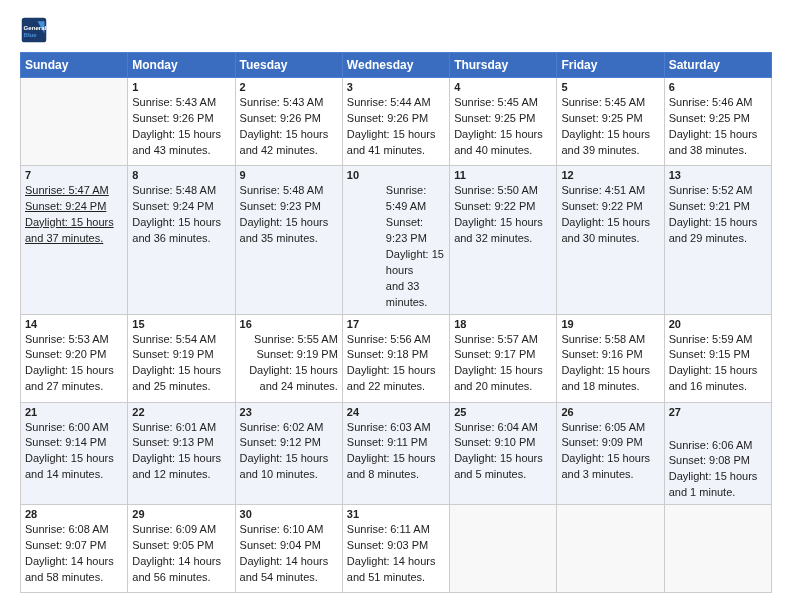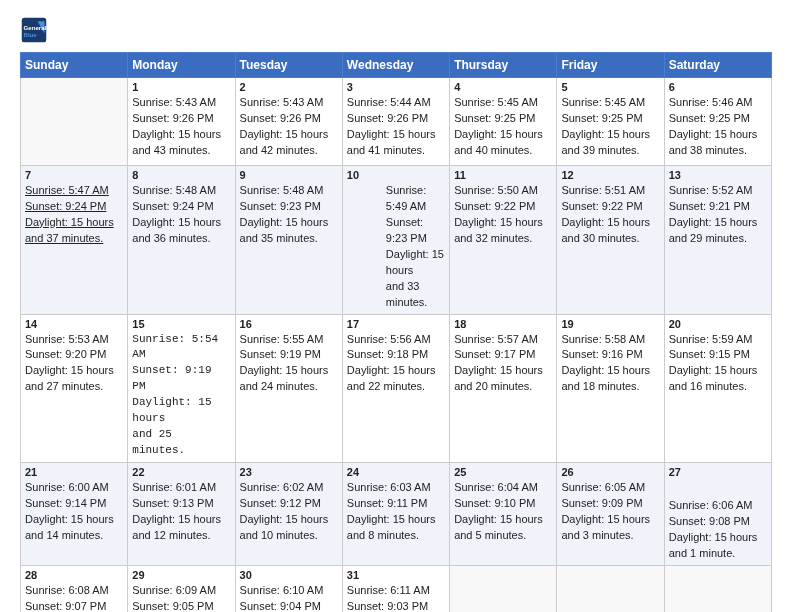--- a/index.html
+++ b/index.html
@@ -201,21 +201,21 @@
           </td>
           <td>
             <span class="day-num">11</span>
             <div class="day-info" style="white-space: pre-line;">Sunrise: 5:50 AM
 Sunset: 9:22 PM
 Daylight: 15 hours
 and 32 minutes.</div>
           </td>
           <td>
             <span class="day-num">12</span>
-            <div class="day-info" style="white-space: pre-line;">Sunrise: 5:51 AM
+            <div class="day-info" style="white-space: pre-line;">Sunrise: 4:51 AM
 Sunset: 9:22 PM
 Daylight: 15 hours
 and 30 minutes.</div>
           </td>
           <td>
             <span class="day-num">13</span>
             <div class="day-info" style="white-space: pre-line;">Sunrise: 5:52 AM
 Sunset: 9:21 PM
 Daylight: 15 hours
 and 29 minutes.</div>
@@ -224,28 +224,28 @@
         <tr>
           <td>
             <span class="day-num">14</span>
             <div class="day-info" style="white-space: pre-line;">Sunrise: 5:53 AM
 Sunset: 9:20 PM
 Daylight: 15 hours
 and 27 minutes.</div>
           </td>
           <td>
             <span class="day-num">15</span>
-            <div class="day-info" style="white-space: pre-line; font-family: Liberation Mono, monospace;">Sunrise: 5:54 AM
+            <div class="day-info" style="white-space: pre-line;">Sunrise: 5:54 AM
 Sunset: 9:19 PM
 Daylight: 15 hours
 and 25 minutes.</div>
           </td>
           <td>
             <span class="day-num">16</span>
-            <div class="day-info" style="white-space: pre-line;">Sunrise: 5:55 AM
+            <div class="day-info" style="white-space: pre-line; text-align: right;">Sunrise: 5:55 AM
 Sunset: 9:19 PM
 Daylight: 15 hours
 and 24 minutes.</div>
           </td>
           <td>
             <span class="day-num">17</span>
             <div class="day-info" style="white-space: pre-line;">Sunrise: 5:56 AM
 Sunset: 9:18 PM
 Daylight: 15 hours
 and 22 minutes.</div>

